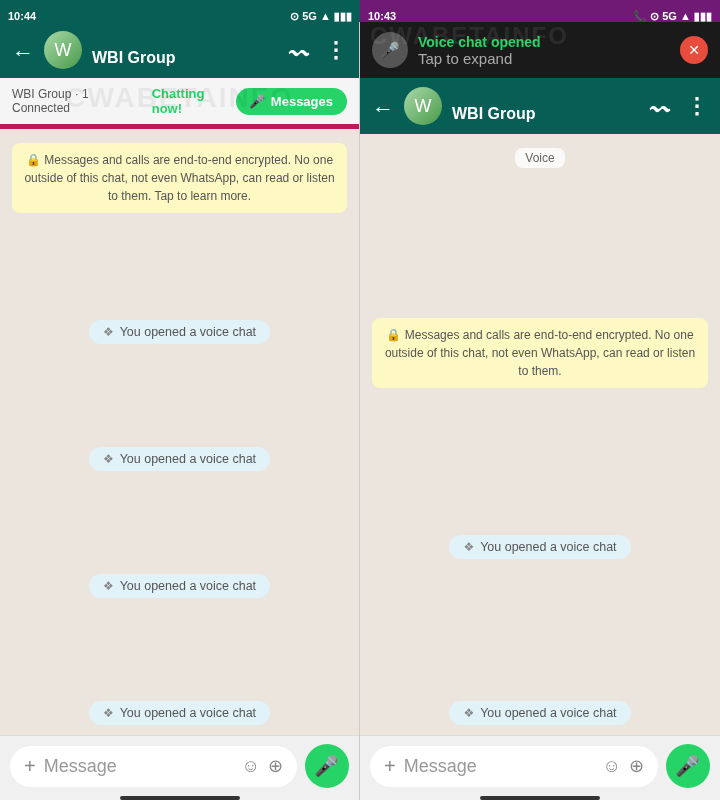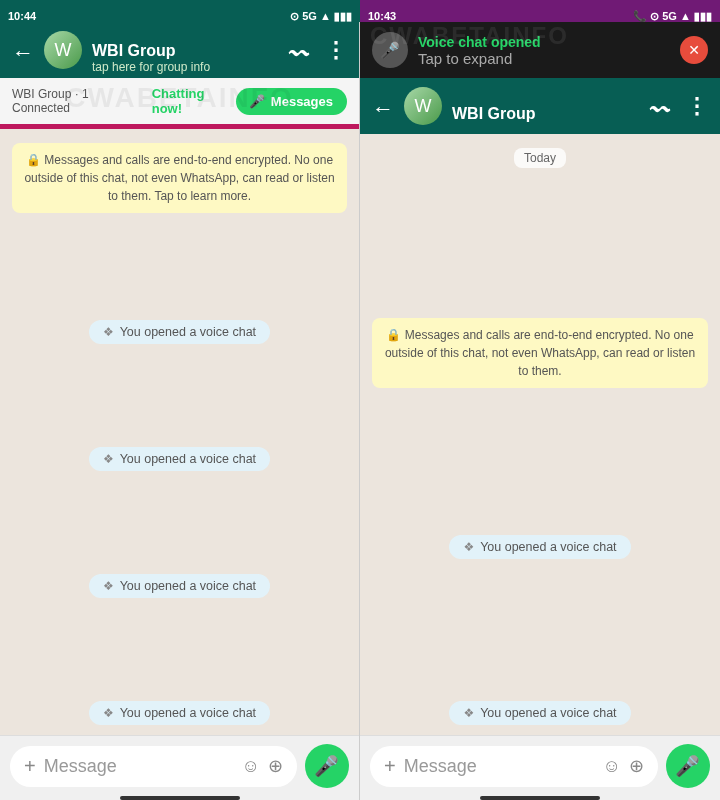--- a/index.html
+++ b/index.html
@@ -323,21 +323,20 @@
 
   <div class="panel-left">
 
     <div class="chat-header">
       <span style="color:#fff; font-size:22px; cursor:pointer;">←</span>
       <div class="avatar">
         <div class="avatar-inner">W</div>
       </div>
       <div class="header-info">
         <div class="header-name">WBI Group</div>
-        <div class="header-sub">tap here for group info</div>
       </div>
       <div class="header-icons">
         <span style="color:#fff; font-size:20px;">〰</span>
         <span style="color:#fff; font-size:22px; font-weight:bold;">⋮</span>
       </div>
     </div>
 
     <div class="voice-banner">
       <div class="voice-banner-left">
         <span style="color:#555; font-size:12px;">WBI Group · 1 Connected</span>
@@ -408,21 +407,21 @@
       <div class="header-info">
         <div class="header-name">WBI Group</div>
       </div>
       <div class="header-icons">
         <span style="color:#fff; font-size:20px;">〰</span>
         <span style="color:#fff; font-size:22px; font-weight:bold;">⋮</span>
       </div>
     </div>
 
     <div class="chat-area">
-      <div class="date-divider">Today</div>
+      <div class="date-divider">Voice</div>
       <div class="encryption-notice">🔒 Messages and calls are end-to-end encrypted. No one outside of this chat, not even WhatsApp, can read or listen to them.</div>
 
       <div class="system-msg">
         <span style="color:#888; font-size:12px;">❖</span>
         <span>You opened a voice chat</span>
       </div>
       <div class="system-msg">
         <span style="color:#888; font-size:12px;">❖</span>
         <span>You opened a voice chat</span>
       </div>

